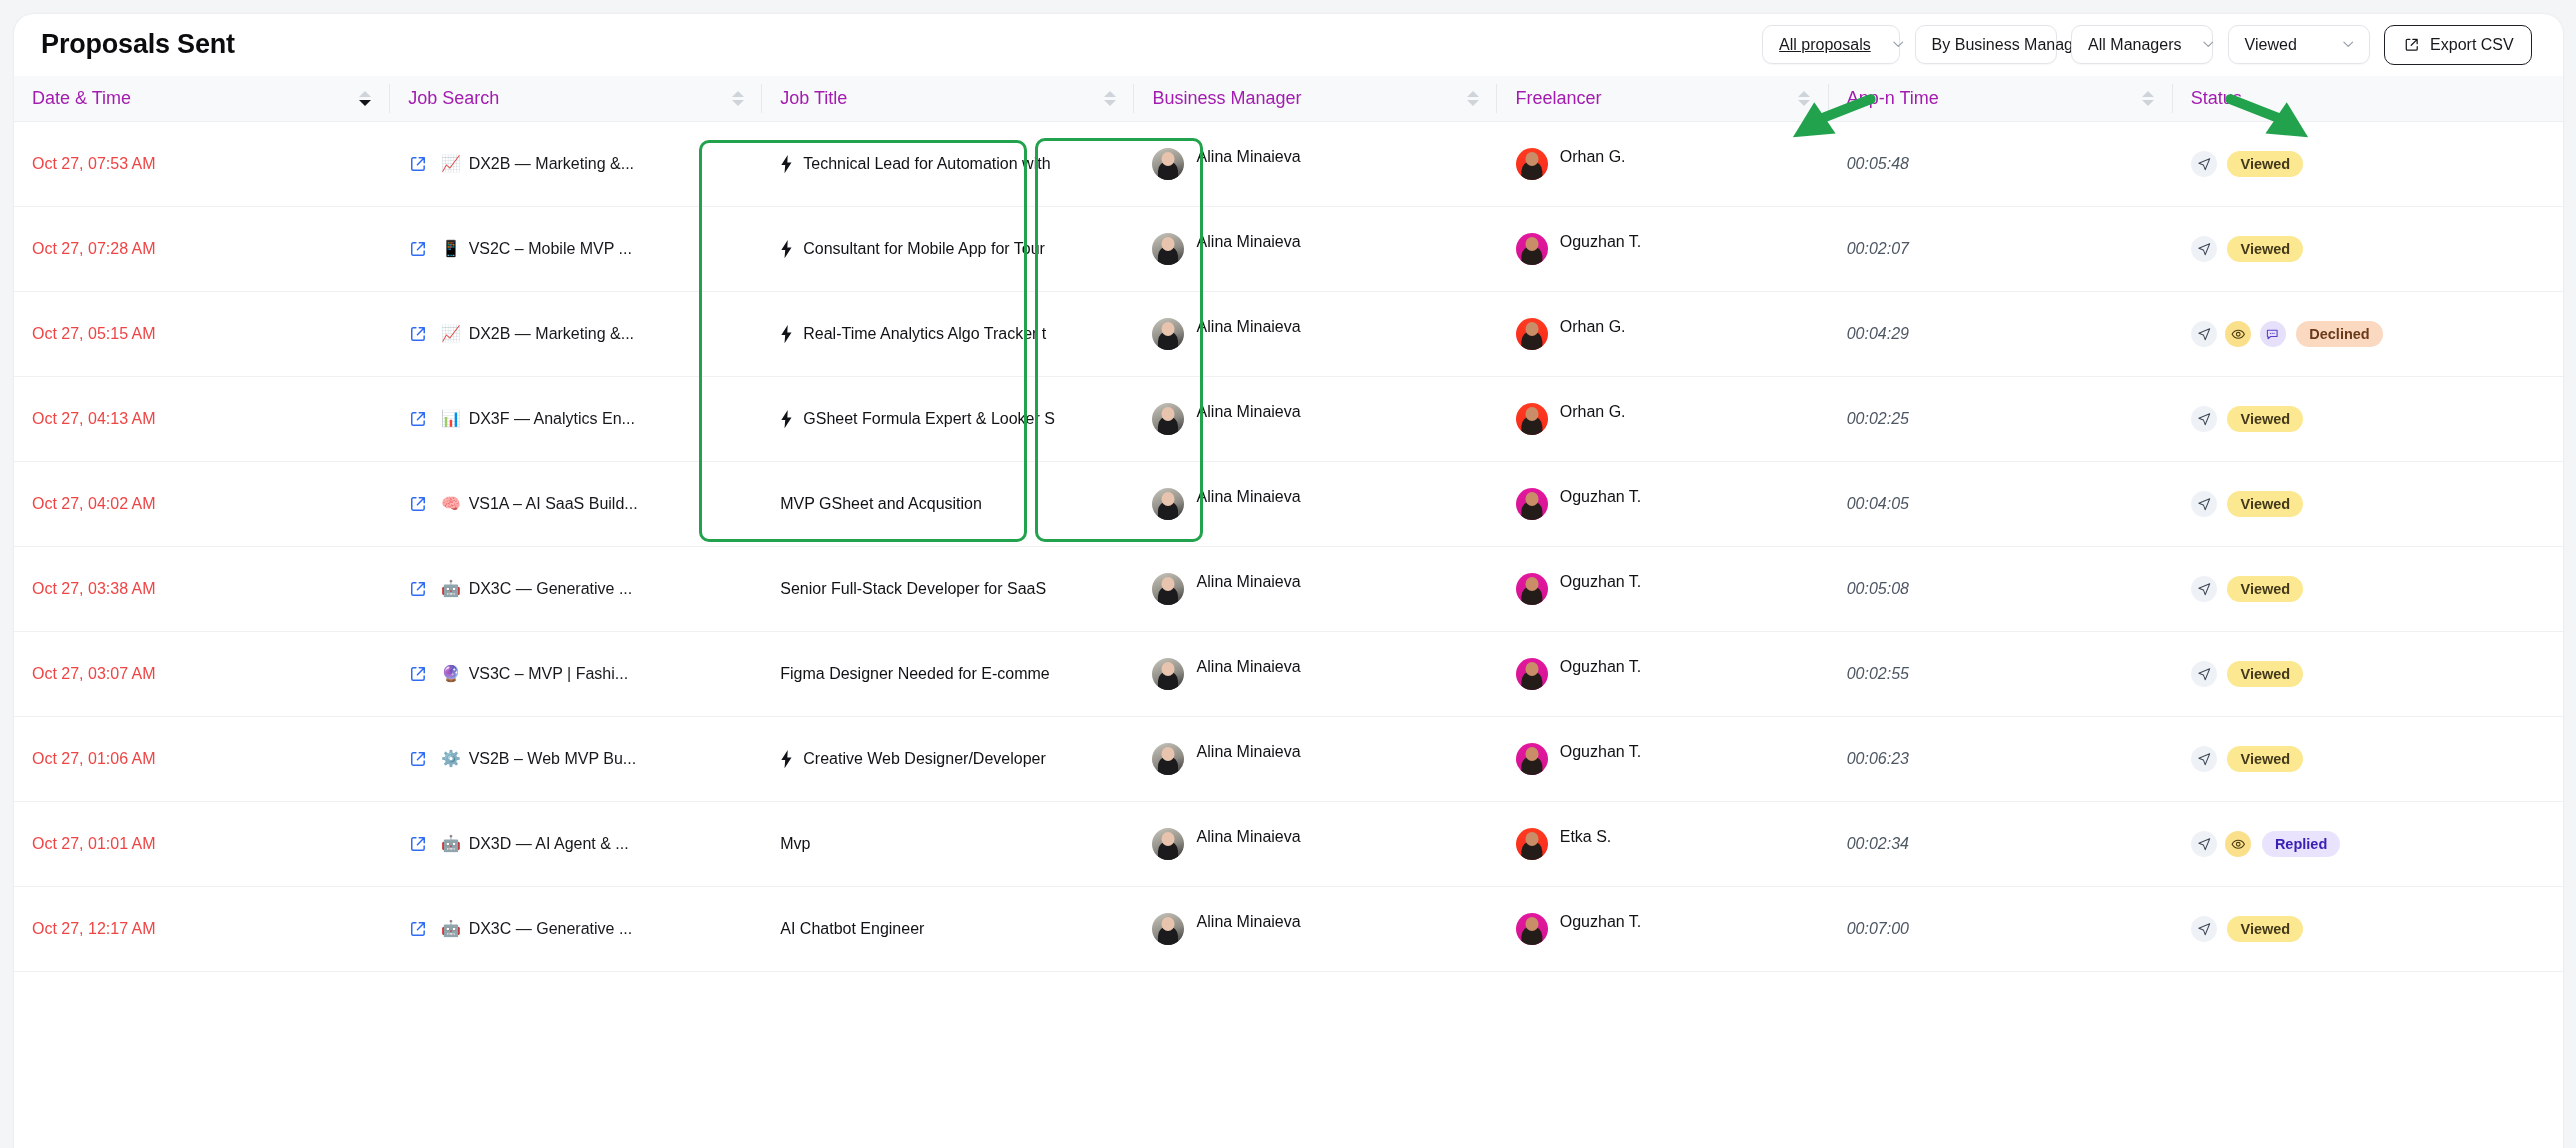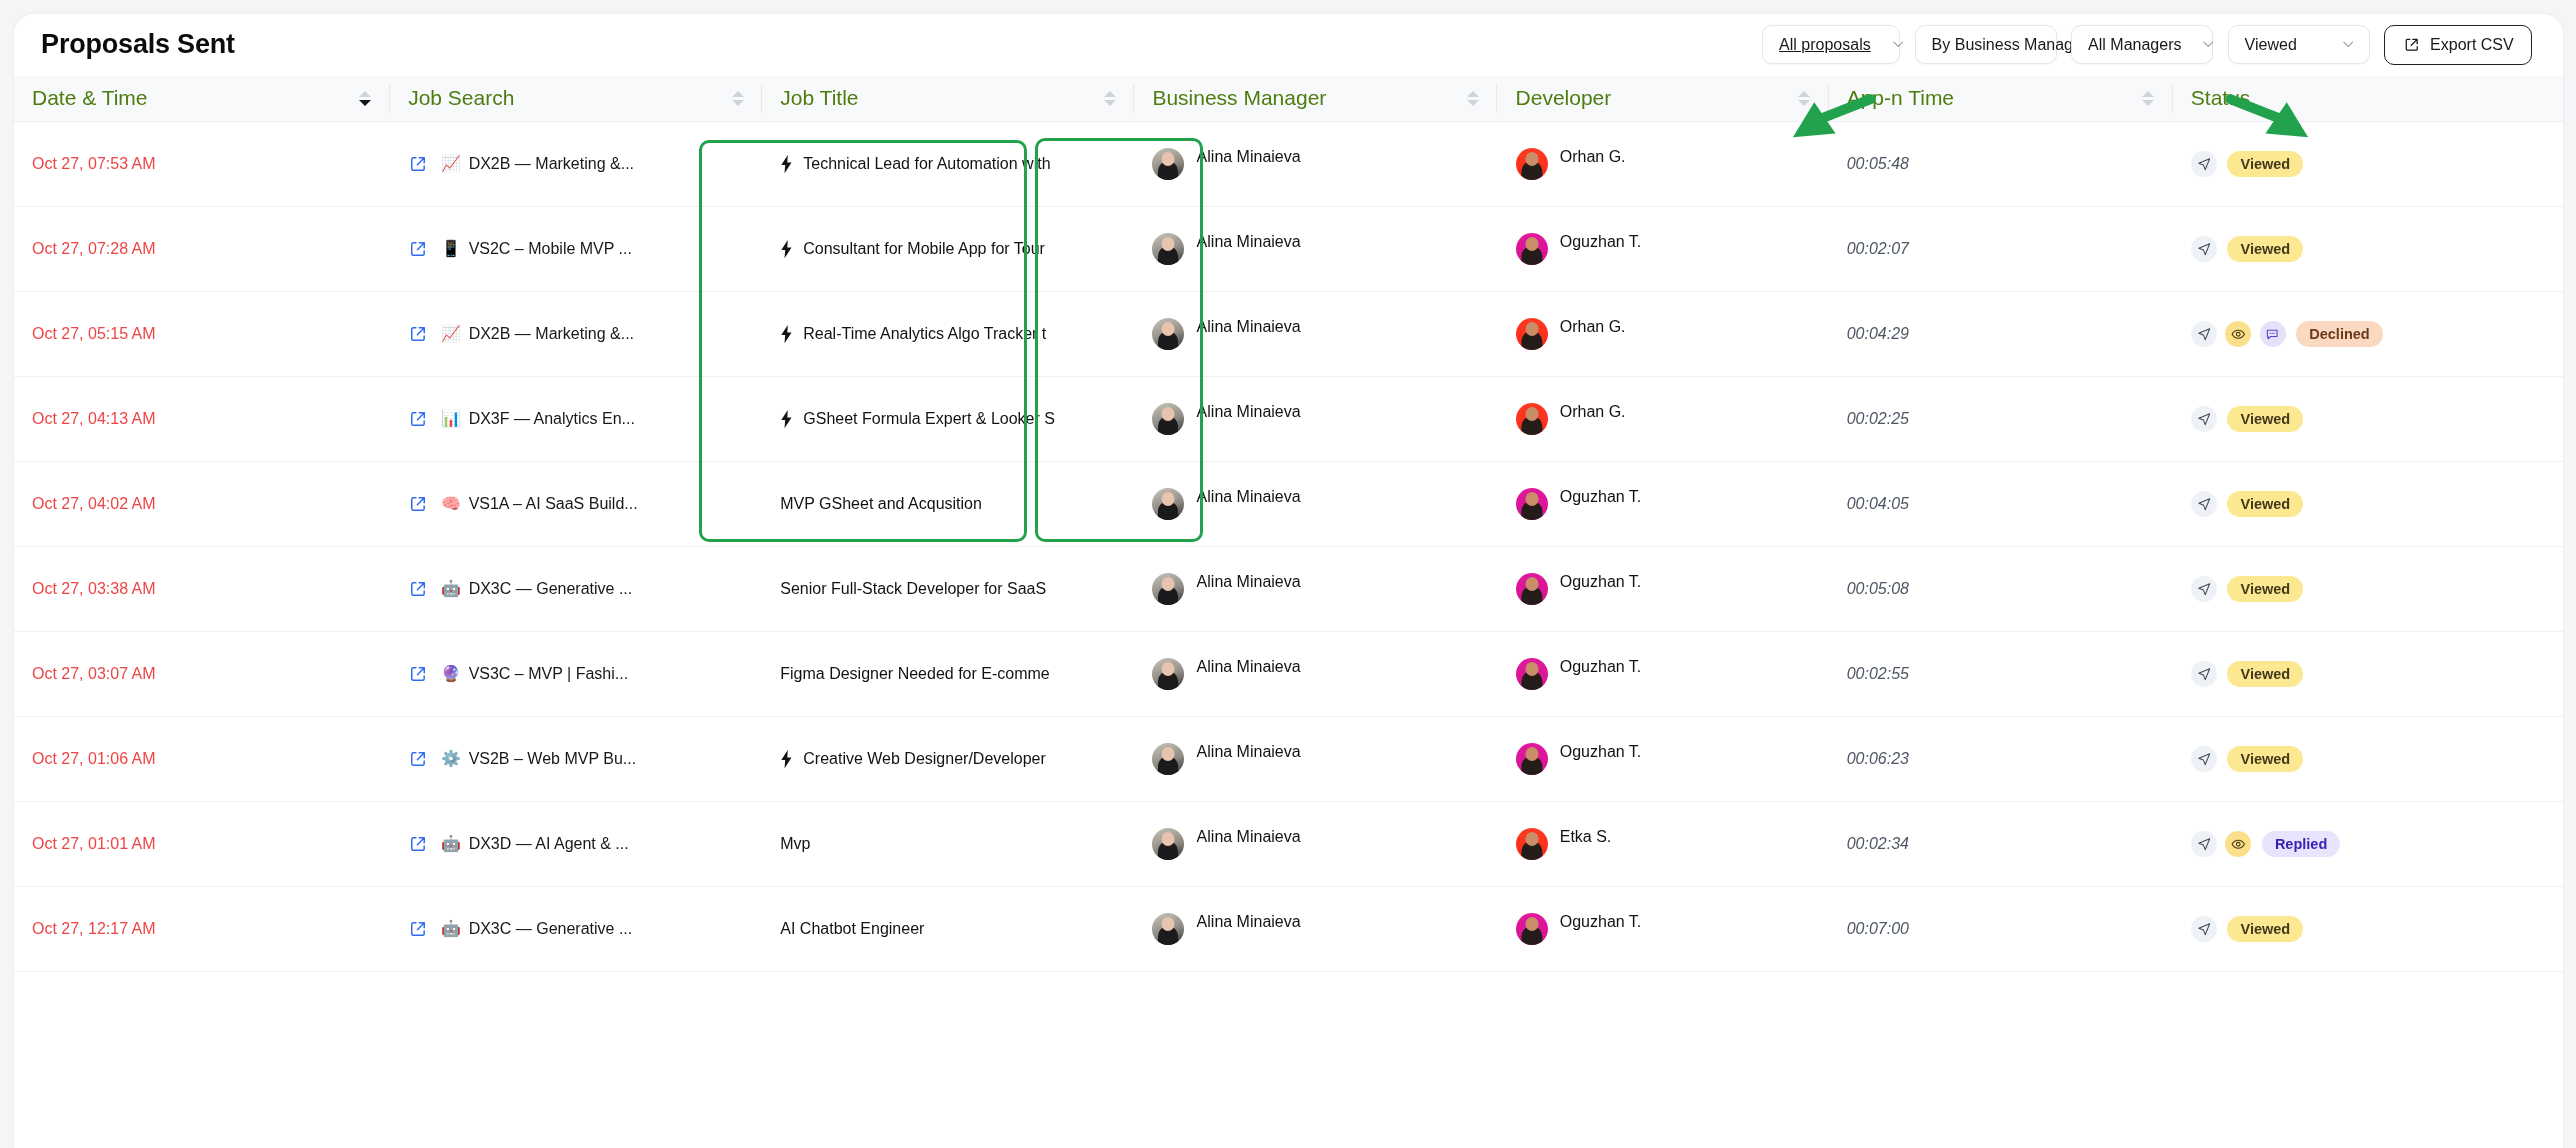--- a/index.html
+++ b/index.html
@@ -89,23 +89,23 @@
     cursor: pointer;
   }
   .export-btn svg { width: 17.5px; height: 17.5px; display:block; }
 
   
   .tbl { width: 100%; border-collapse: collapse; table-layout: fixed; }
   .thead-row { background: #f8f9fb; height: 46px; }
   .thead-row th {
     position: relative;
     text-align: left;
-    font-size: 21px;
+    font-size: 18px;
     font-weight: normal;
-    color: #4d7c0f;
+    color: #a21caf;
     padding: 0 18.3px;
     vertical-align: middle;
     border-bottom: 0.8px solid #edeef1;
     white-space: nowrap;
   }
   .th-inner { display: flex; align-items: center; }
   .th-label { flex: 1 1 auto; }
   .sorter {
     width: 12.2px; height: 23px;
     flex: 0 0 auto;
@@ -314,21 +314,21 @@
               <span class="th-label">Business Manager</span>
               <span class="sorter">
                 <span class="tri-up"></span>
                 <span class="tri-dn"></span>
               </span>
             </div>
             <span class="col-sep"></span>
           </th>
           <th>
             <div class="th-inner">
-              <span class="th-label">Developer</span>
+              <span class="th-label">Freelancer</span>
               <span class="sorter">
                 <span class="tri-up"></span>
                 <span class="tri-dn"></span>
               </span>
             </div>
             <span class="col-sep"></span>
           </th>
           <th>
             <div class="th-inner">
               <span class="th-label">App-n Time</span>

